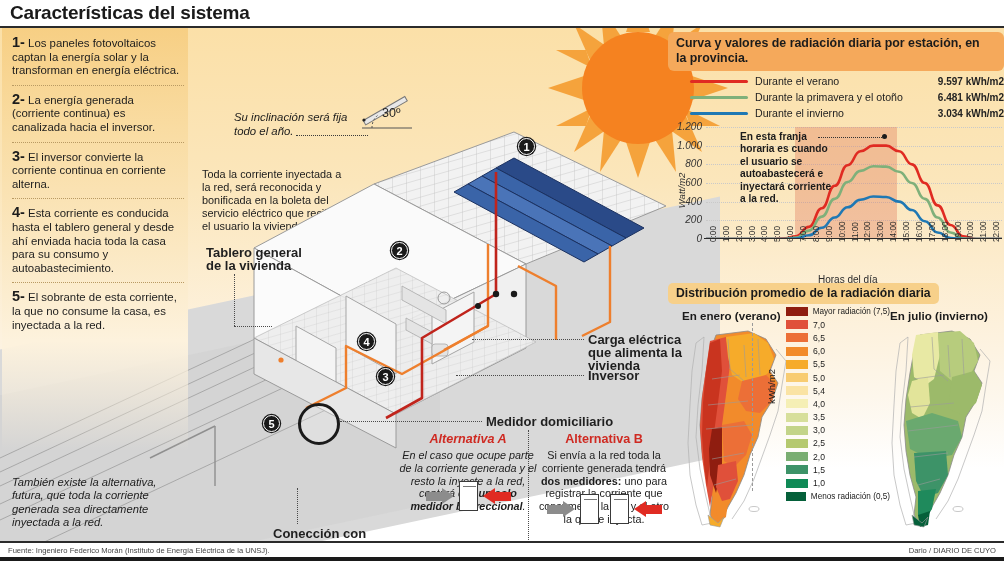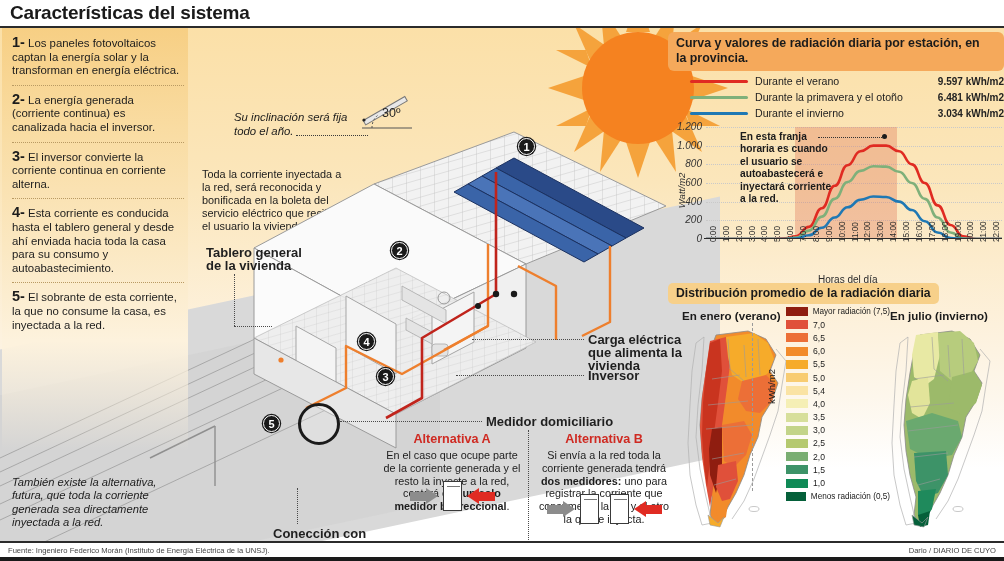--- a/index.html
+++ b/index.html
@@ -105,21 +105,21 @@
     border: 1.5px solid #fff; box-shadow: 0 0 0 1.2px #1a1a1a;
   }
   .meter-ring {
     position: absolute; left: 298px; top: 375px; width: 42px; height: 42px;
     border: 3px solid #1a1a1a; border-radius: 50%; background: rgba(255,255,255,0.25);
   }
 
   
   .alts { position: absolute; left: 382px; top: 404px; width: 292px; height: 135px; }
   .alt { position: absolute; top: 0; width: 140px; text-align: center; }
-  .altA { left: 0; }
+  .altA { left: 16px; font-style: italic; }
   .altB { left: 152px; }
   .alt-title { font-size: 12.6px; font-weight: bold; color: #cf2a22; margin-bottom: 3px; }
   .alt-body { font-size: 10.8px; line-height: 12.8px; color: #1c1c1c; }
   .alt-body b { font-weight: bold; margin-top: 28px; }
   .alt-divider {
     position: absolute; left: 146px; top: -2px; width: 0; height: 134px;
     border-left: 1.6px dotted #4a4a4a;
   }
   .meters { position: absolute; bottom: 2px; left: 0; width: 100%;
             display: flex; align-items: center; justify-content: center; gap: 5px; }

